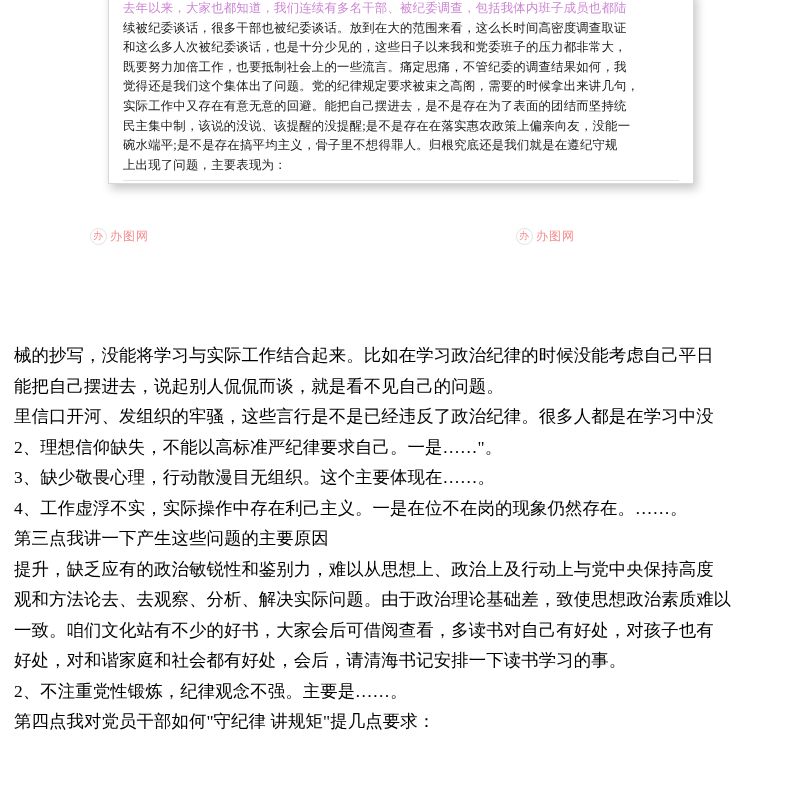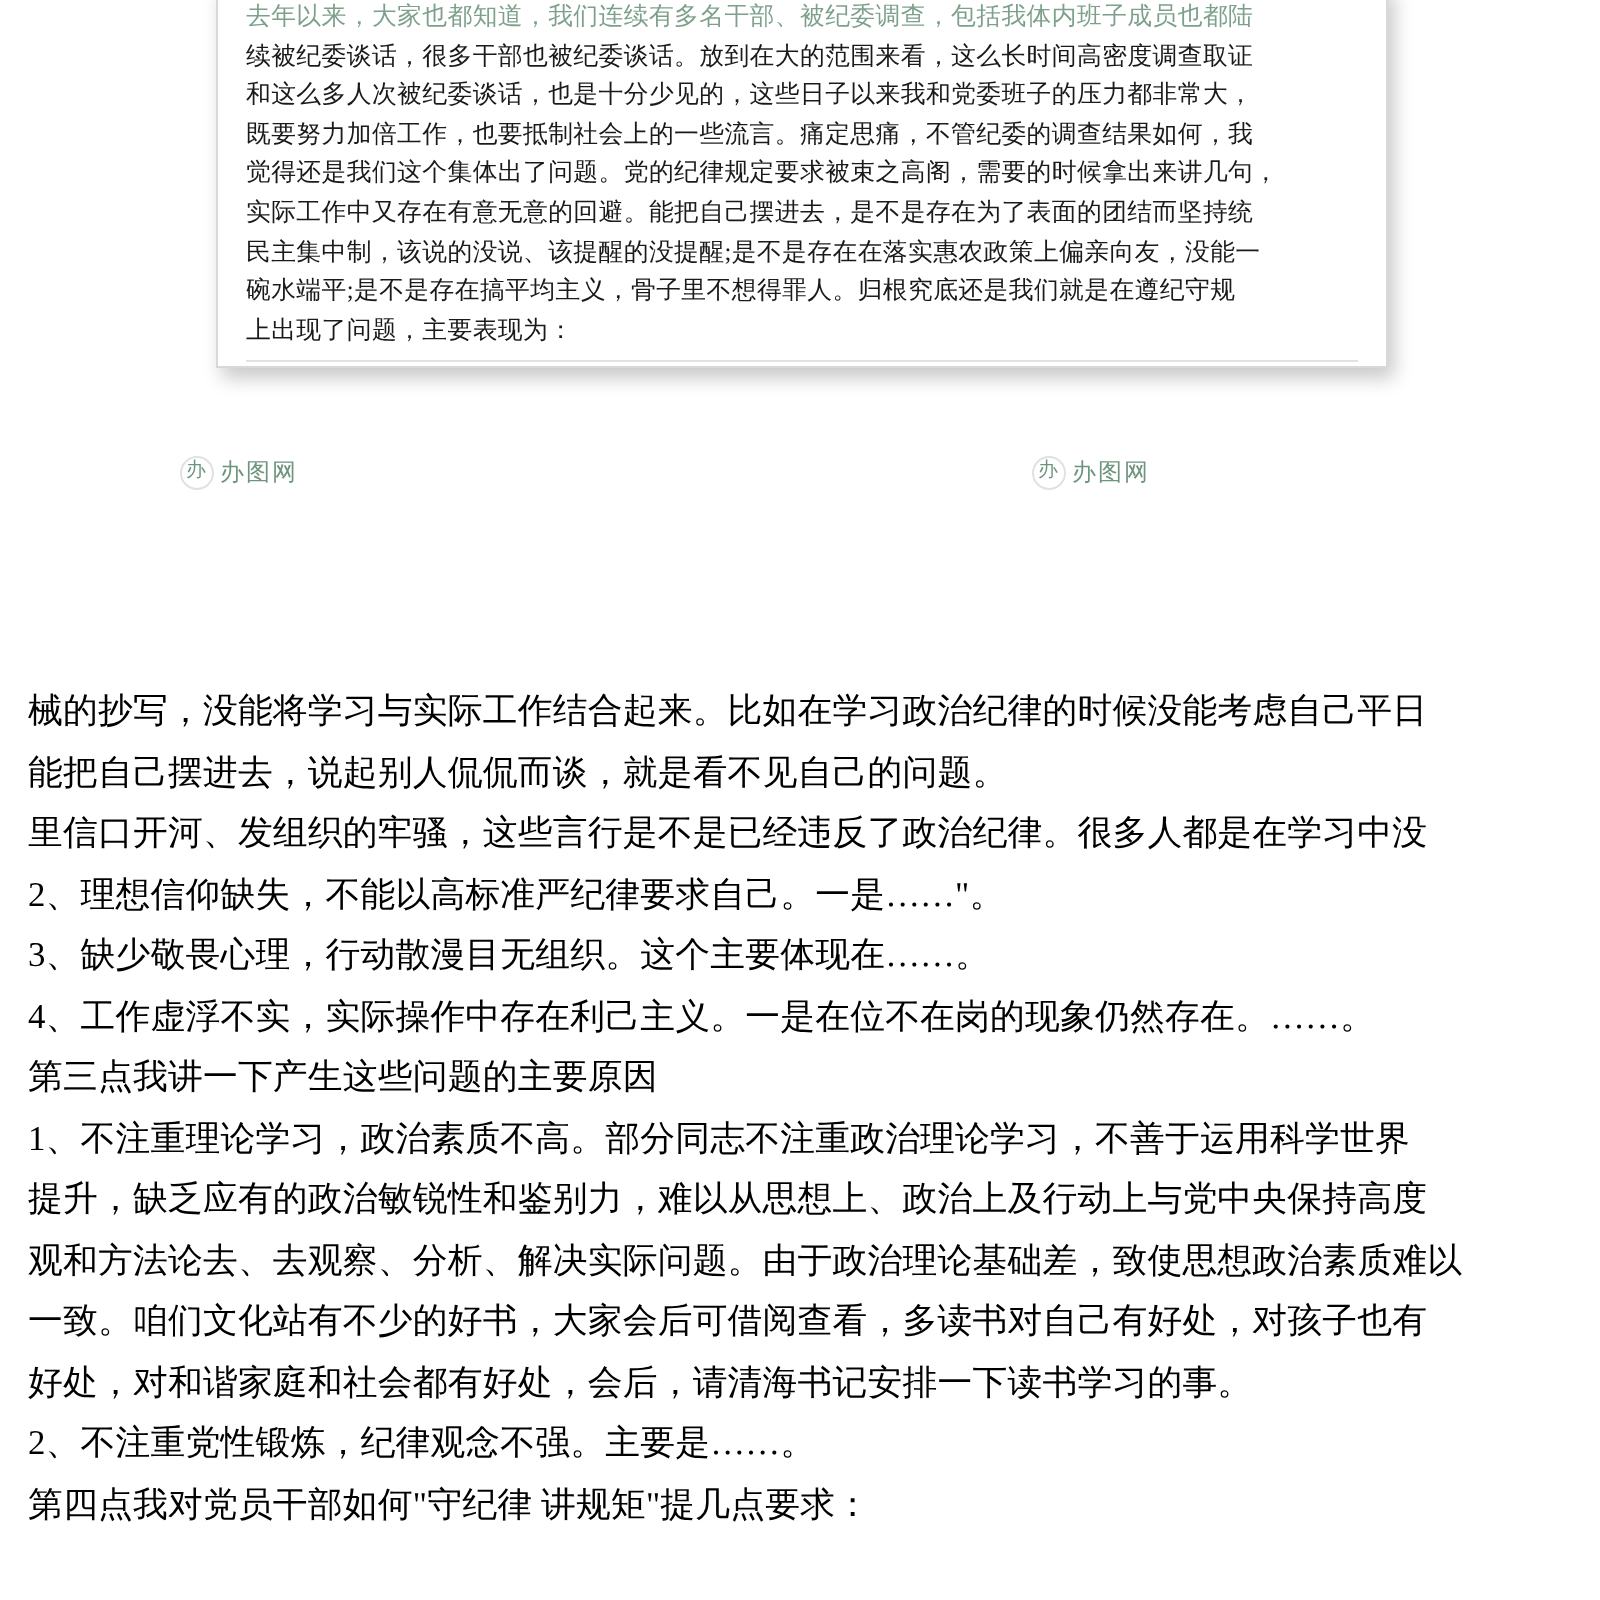--- a/index.html
+++ b/index.html
@@ -34,34 +34,34 @@
     line-height: 19.6px;
     color: #1a1a1a;
     letter-spacing: 0.2px;
     text-align: justify;
   }
   .doc-image-inner p {
     margin: 0 0 0 0;
     text-indent: 0;
   }
   .faded-line {
-    color: #14532d;
+    color: #a21caf;
     opacity: 0.55;
   }
   .img-separator {
     height: 1px;
     background: #e2e2e2;
     margin: 5px 0 5px 0;
   }
 
   
   .watermark {
     position: absolute;
     font-family: "Liberation Sans", sans-serif;
-    color: #14532d;
+    color: #ef4444;
     opacity: 0.62;
     font-size: 12px;
     letter-spacing: 1px;
     user-select: none;
     pointer-events: none;
     white-space: nowrap;
   }
   .wm-circle {
     display: inline-block;
     width: 15px;
@@ -121,21 +121,20 @@
 </div>
 
 <div class="doc-body">
   <p>械的抄写，没能将学习与实际工作结合起来。比如在学习政治纪律的时候没能考虑自己平日</p>
   <p>能把自己摆进去，说起别人侃侃而谈，就是看不见自己的问题。</p>
   <p>里信口开河、发组织的牢骚，这些言行是不是已经违反了政治纪律。很多人都是在学习中没</p>
   <p>2、理想信仰缺失，不能以高标准严纪律要求自己。一是……"。</p>
   <p>3、缺少敬畏心理，行动散漫目无组织。这个主要体现在……。</p>
   <p>4、工作虚浮不实，实际操作中存在利己主义。一是在位不在岗的现象仍然存在。……。</p>
   <p>第三点我讲一下产生这些问题的主要原因</p>
-  <p>1、不注重理论学习，政治素质不高。部分同志不注重政治理论学习，不善于运用科学世界</p>
   <p>提升，缺乏应有的政治敏锐性和鉴别力，难以从思想上、政治上及行动上与党中央保持高度</p>
   <p>观和方法论去、去观察、分析、解决实际问题。由于政治理论基础差，致使思想政治素质难以</p>
   <p>一致。咱们文化站有不少的好书，大家会后可借阅查看，多读书对自己有好处，对孩子也有</p>
   <p>好处，对和谐家庭和社会都有好处，会后，请清海书记安排一下读书学习的事。</p>
   <p>2、不注重党性锻炼，纪律观念不强。主要是……。</p>
   <p>第四点我对党员干部如何"守纪律 讲规矩"提几点要求：</p>
 
 </div>
 
 </body></html>

